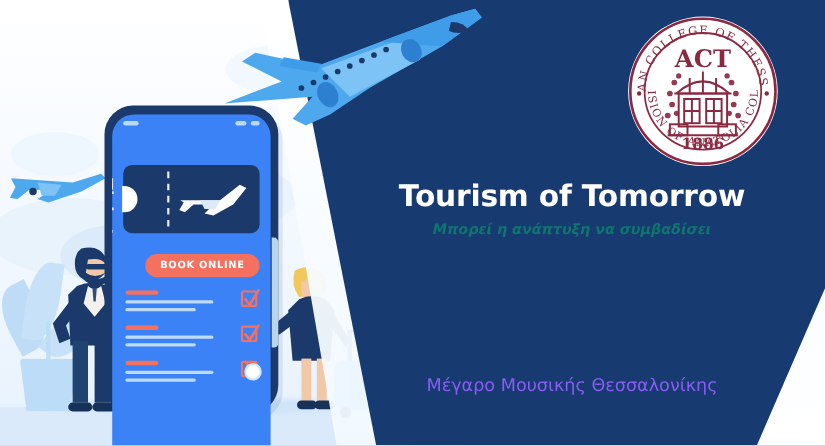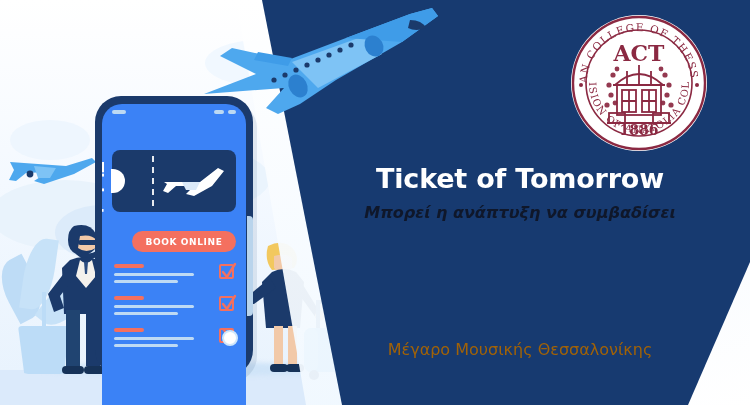--- a/index.html
+++ b/index.html
@@ -132,31 +132,31 @@
   
   .plane-big{ position:absolute; left:196px; top:2px; width:270px; height:132px; }
 
   
   .txt{ position:absolute; left:330px; top:164px; width:380px; text-align:center; }
   .title{
     color:#ffffff; font-size:27px; font-weight:700; letter-spacing:-.2px;
     line-height:1.1;
   }
   .sub1, .sub2{
-    color:#0f172a; font-style:italic; font-weight:600; font-size:16px;
+    color:#0f766e; font-style:italic; font-weight:600; font-size:13px;
     line-height:1.45;
   }
   .sub1{ margin-top:7px; }
   .date{
     position:absolute; left:330px; top:308px; width:380px; text-align:center;
     color:#ffffff; font-size:19px; font-weight:700;
   }
   .venue{
     position:absolute; left:330px; top:340px; width:380px; text-align:center;
-    color:#a16207; font-size:16px; font-weight:400;
+    color:#8b5cf6; font-size:16px; font-weight:400;
   }
 
   
   .seal{ position:absolute; left:569px; top:13px; width:140px; height:140px; }
 </style>
 </head>
 <body>
 
 <div class="banner">
 
@@ -309,21 +309,21 @@
       <circle cx="122" cy="58" r="2.6"></circle>
         <circle cx="133" cy="53" r="2.6"></circle>
       <circle cx="144" cy="48" r="2.6"></circle>
         <circle cx="155" cy="43" r="2.6"></circle>
     </g>
     <path d="M214 18 q12 0 16 8 q-10 4 -18 0 Z" fill="#1b3a6b"></path>
     <path d="M62 50 L96 56 L92 64 L58 58 Z" fill="#3f9ce8"></path>
   </svg>
 
   <div class="txt">
-    <div class="title">Ticket of Tomorrow</div>
+    <div class="title">Tourism of Tomorrow</div>
     <div class="sub1">Μπορεί η ανάπτυξη να συμβαδίσει</div>
   </div>
   <div class="venue">Μέγαρο Μουσικής Θεσσαλονίκης</div>
 
   <svg class="seal" viewBox="0 0 140 140">
     <defs>
       <path id="arcTop" d="M 18,70 A 52,52 0 0 1 122,70"></path>
       <path id="arcBot" d="M 20,70 A 50,50 0 0 0 120,70"></path>
     </defs>
     <circle cx="70" cy="70" r="68" fill="#ffffff"></circle>

